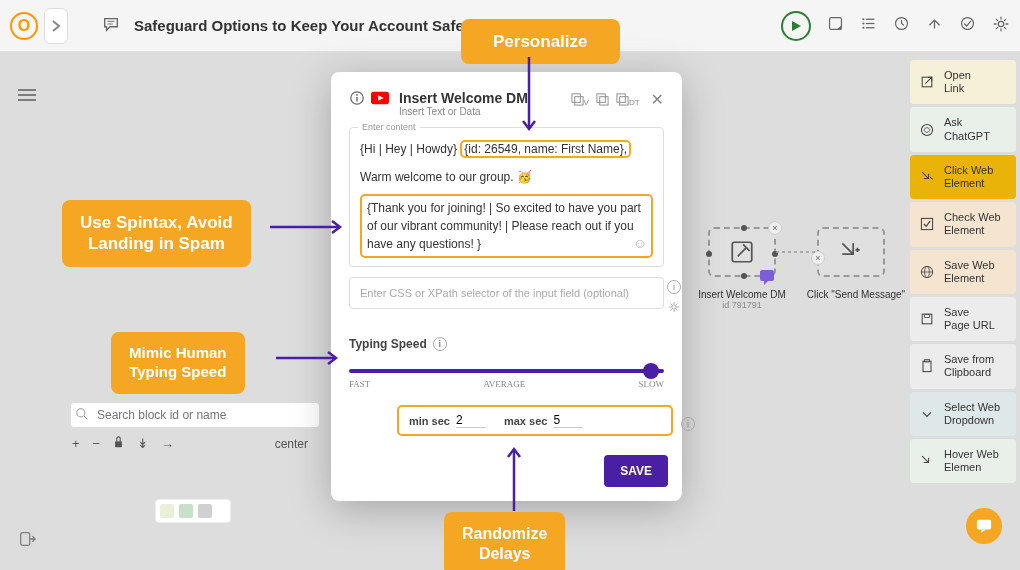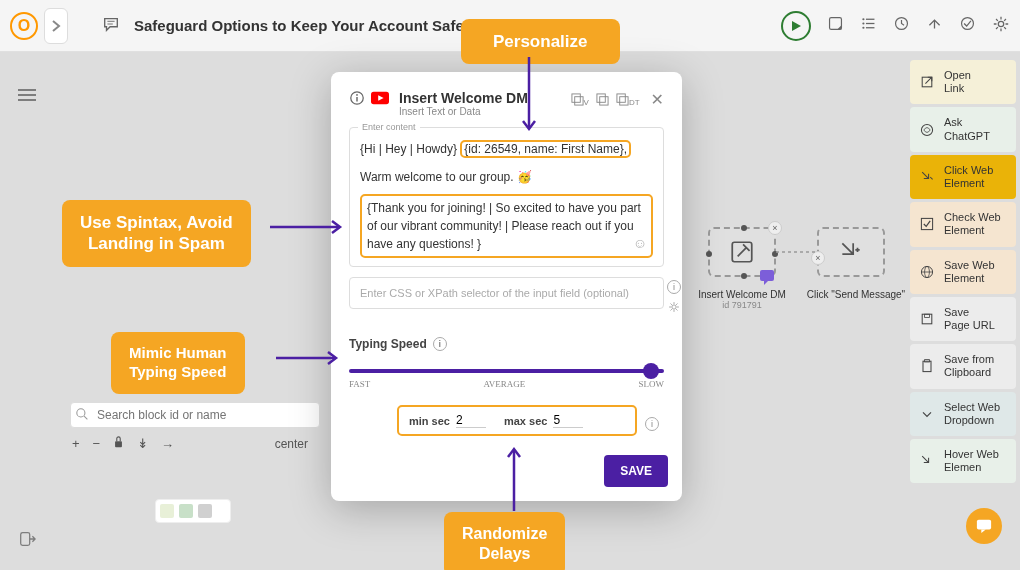--- a/index.html
+++ b/index.html
@@ -71,21 +71,21 @@
     .sel-icons { position:absolute; right:-18px; top:2px; display:flex; flex-direction:column; gap:6px; color:#888; }
     
     .typing-row { display:flex; align-items:center; gap:6px; margin-top:28px; font-size:12px; font-weight:600; color:#444; }
     .info-circ { width:14px;height:14px;border:1px solid #aaa;border-radius:50%; font-size:9px; color:#888; display:inline-flex;align-items:center;justify-content:center; }
     
     .slider-wrap { margin-top:18px; position:relative; }
     .slider-track { height:4px; background:#4b1fa3; border-radius:2px; }
     .slider-thumb { position:absolute; top:-6px; width:16px; height:16px; background:#4b1fa3; border-radius:50%; }
     .slider-labels { display:flex; justify-content:space-between; font-size:9px; color:#888; margin-top:6px;font-family:Liberation Serif, serif; }
     
-    .delay-box { margin-top:16px; border:2px solid #f5a623; border-radius:5px; padding:6px 10px; display:flex; gap:18px; align-items:center; font-size:11px; width:240px; margin-left:48px; position:relative;}
+    .delay-box { margin-top:16px; border:2px solid #f5a623; border-radius:5px; padding:6px 10px; display:flex; gap:18px; align-items:center; font-size:11px; width:276px; margin-left:48px; position:relative;}
     .delay-box .field { display:flex; align-items:center; gap:6px; }
     .delay-box input { width:30px; border:none; border-bottom:1px solid #ccc; font-size:12px; text-align:left; outline:none; }
     .delay-box .field label { font-weight:600; color:#444; font-size:11px; }
     .delay-info { position:absolute; right:-24px; top:10px; }
     
     .save-btn { position:absolute; right:14px; bottom:14px; background:#4b1fa3; color:#fff; font-size:12px; font-weight:700; padding:9px 16px; border:none; border-radius:4px; }
     
     
     .callout { position:absolute; background:#f5a623; color:#fff; font-weight:700; font-size:15px; text-align:center; padding:12px 18px; border-radius:8px; line-height:1.25; }
     .arrow { position:absolute; stroke:#4b1fa3; fill:none; }

